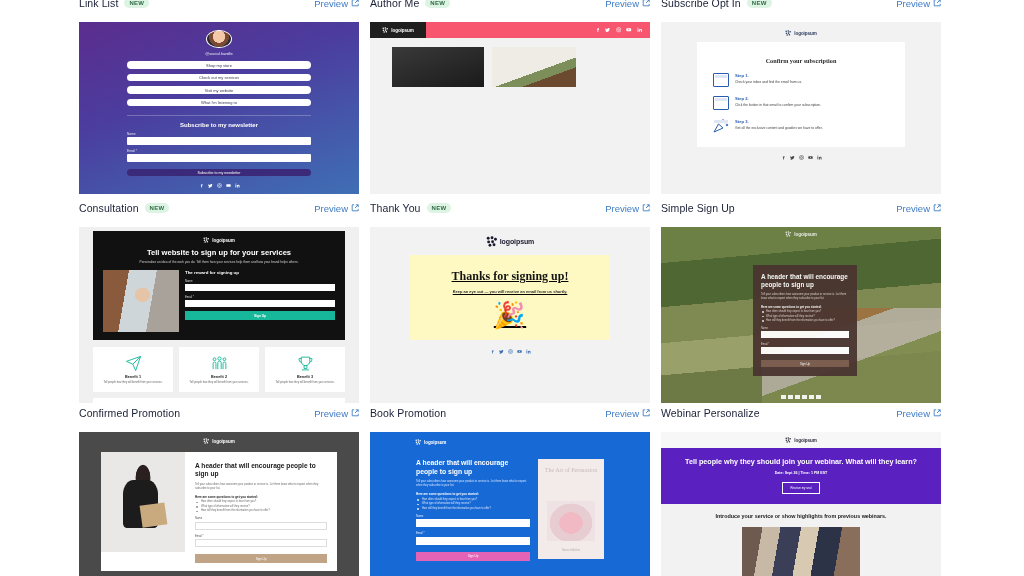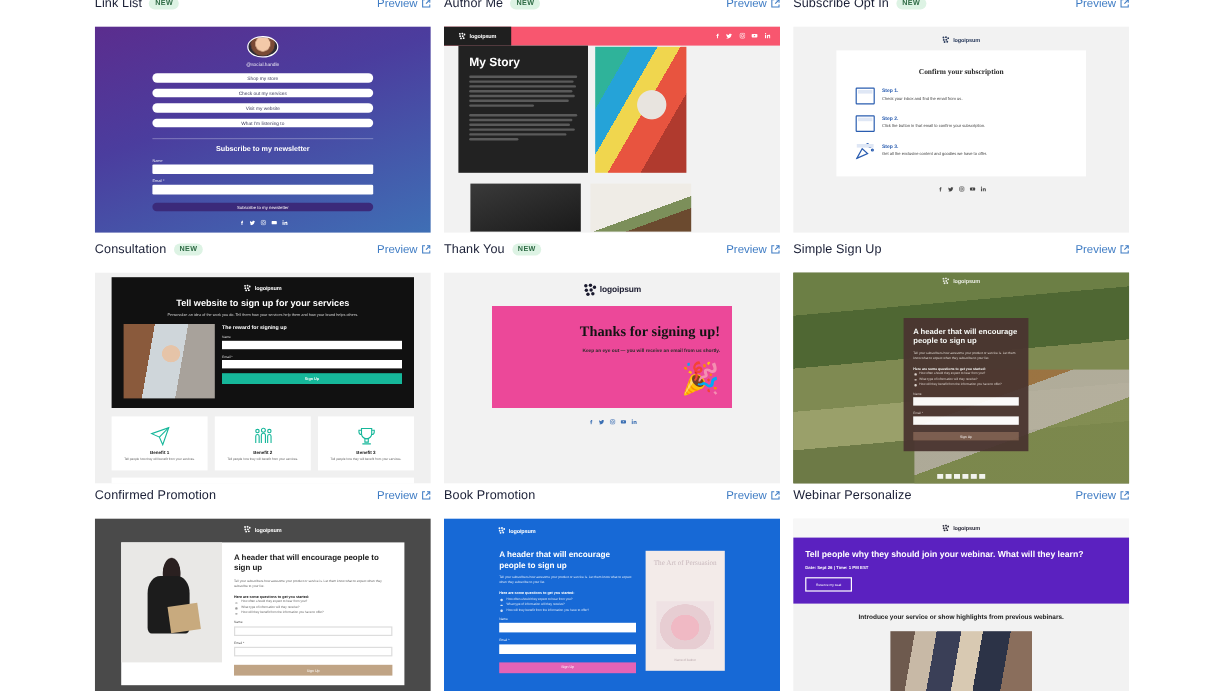--- a/index.html
+++ b/index.html
@@ -149,21 +149,21 @@
   .cs-bicon{height:18px;display:flex;align-items:center;justify-content:center;color:#16b79a;}
   .cs-bicon svg{width:17px;height:17px;}
   .cs-btt{font-size:3.8px;font-weight:bold;margin-top:3px;color:#1a1a1a;}
   .cs-bdd{font-size:2.6px;color:#666;margin-top:2px;line-height:1.35;}
   .cs-foot{background:#fff;margin-top:6px;padding:6px;text-align:center;}
 
   
   .ty{width:100%;height:100%;background:#f2f2f2;padding:9px 0;display:flex;flex-direction:column;align-items:center;}
   .ty-logo{display:flex;align-items:center;gap:3px;}
   .ty-logo .logo-txt{font-size:7px;}
-  .ty-card{width:200px;background:#ec4899;margin-top:8px;padding:14px 10px 12px;text-align:right;}
+  .ty-card{width:200px;background:#fef9c3;margin-top:8px;padding:14px 10px 12px;text-align:center;text-decoration:underline;}
   .ty-h{font-family:"Liberation Serif",serif;font-size:12px;font-weight:bold;color:#141414;}
   .ty-sub{font-size:4px;font-weight:bold;color:#2a2a2a;margin-top:5px;}
   .ty-emoji{font-size:26px;margin-top:8px;line-height:1;}
   .ty-soc{margin-top:9px;color:#3b6fb3;}
 
   
   .ss{
     width:100%;height:100%;position:relative;
     background:
       linear-gradient(175deg, #6c7f45 0 18%, #4f6733 18% 40%, #7f8a52 40% 58%, #9aa06a 58% 74%, #6d7a46 74%),
@@ -239,21 +239,21 @@
   .bp-btitle{font-size:6px;color:#c9b9bd;font-family:"Liberation Serif",serif;line-height:1.25;}
   .bp-bimg{
     position:absolute;left:14%;top:42%;width:72%;height:40%;
     background:radial-gradient(ellipse at 50% 55%, #f0b9c4 0 34%, #e7cdd2 35% 62%, #efe2e4 63%);
   }
   .bp-bauth{position:absolute;bottom:7px;left:0;right:0;font-size:2.6px;color:#bbaaae;}
 
   
   .wb{width:100%;height:100%;background:#f2f2f2;}
   .wb-top{height:16px;display:flex;align-items:center;justify-content:center;background:#f7f7f7;}
-  .wb-band{background:#5b21c0;padding:9px 10px 10px;}
+  .wb-band{background:#5b21c0;padding:9px 10px 10px;text-align:center;}
   .wb-h{font-size:7.2px;font-weight:bold;color:#fff;line-height:1.35;}
   .wb-date{font-size:3.6px;font-weight:bold;color:#fff;margin-top:4px;}
   .wb-btn{display:inline-flex;align-items:center;justify-content:center;margin-top:5px;padding:3px 8px;border:.6px solid #fff;font-size:2.8px;color:#fff;}
   .wb-sub{text-align:center;font-size:5.4px;font-weight:bold;color:#1a1a1a;margin-top:9px;line-height:1.4;}
   .wb-img{
     width:118px;height:60px;margin:7px auto 0;
     background:
       linear-gradient(100deg,#6e5a4e 0 16%,#c8b9a6 16% 30%,#3a3f57 30% 46%,#d8c9b2 46% 60%,#2c3347 60% 78%,#8a6e5c 78%);
   }
 </style>
@@ -364,44 +364,20 @@
                 <rect x=".6" y="2.3" width="8.8" height="5.4" rx="1.4"></rect>
                 <path d="M4.1 3.7v2.6L6.4 5z" fill="#f8566f"></path>
               </svg>
             <svg viewBox="0 0 10 10" fill="currentColor">
                 <rect x=".9" y="3.8" width="1.7" height="5"></rect>
                 <circle cx="1.75" cy="1.9" r="1"></circle>
                 <path d="M4 3.8h1.6v.7c.3-.5.8-.8 1.5-.8 1.2 0 1.9.7 1.9 2.2v2.9H7.3V6.2c0-.7-.3-1.1-.8-1.1-.5 0-.9.4-.9 1.1v2.6H4z"></path>
               </svg>
           </div>
         </div>
-        <div class="am-body">
-          <div class="am-dark">
-            <div class="am-h">My Story</div>
-            <div>
-              <i class="fake-p" style="background:#5a5a5a;width:100%"></i>
-                <i class="fake-p" style="background:#5a5a5a;width:97%"></i>
-              <i class="fake-p" style="background:#5a5a5a;width:99%"></i>
-                <i class="fake-p" style="background:#5a5a5a;width:95%"></i>
-              <i class="fake-p" style="background:#5a5a5a;width:98%"></i>
-                <i class="fake-p" style="background:#5a5a5a;width:92%"></i>
-              <i class="fake-p" style="background:#5a5a5a;width:60%"></i>
-            </div>
-            <div style="height:4px"></div>
-            <div>
-              <i class="fake-p" style="background:#5a5a5a;width:100%"></i>
-                <i class="fake-p" style="background:#5a5a5a;width:96%"></i>
-              <i class="fake-p" style="background:#5a5a5a;width:93%"></i>
-                <i class="fake-p" style="background:#5a5a5a;width:98%"></i>
-              <i class="fake-p" style="background:#5a5a5a;width:90%"></i>
-                <i class="fake-p" style="background:#5a5a5a;width:45%"></i>
-            </div>
-          </div>
-          <div class="am-img"></div>
-        </div>
         <div class="am-row2">
           <div class="am-ph1"></div>
           <div class="am-ph2"></div>
         </div>
       </div>
     </div>
   </div>
 
   <div class="card">
     <div class="card-head">

